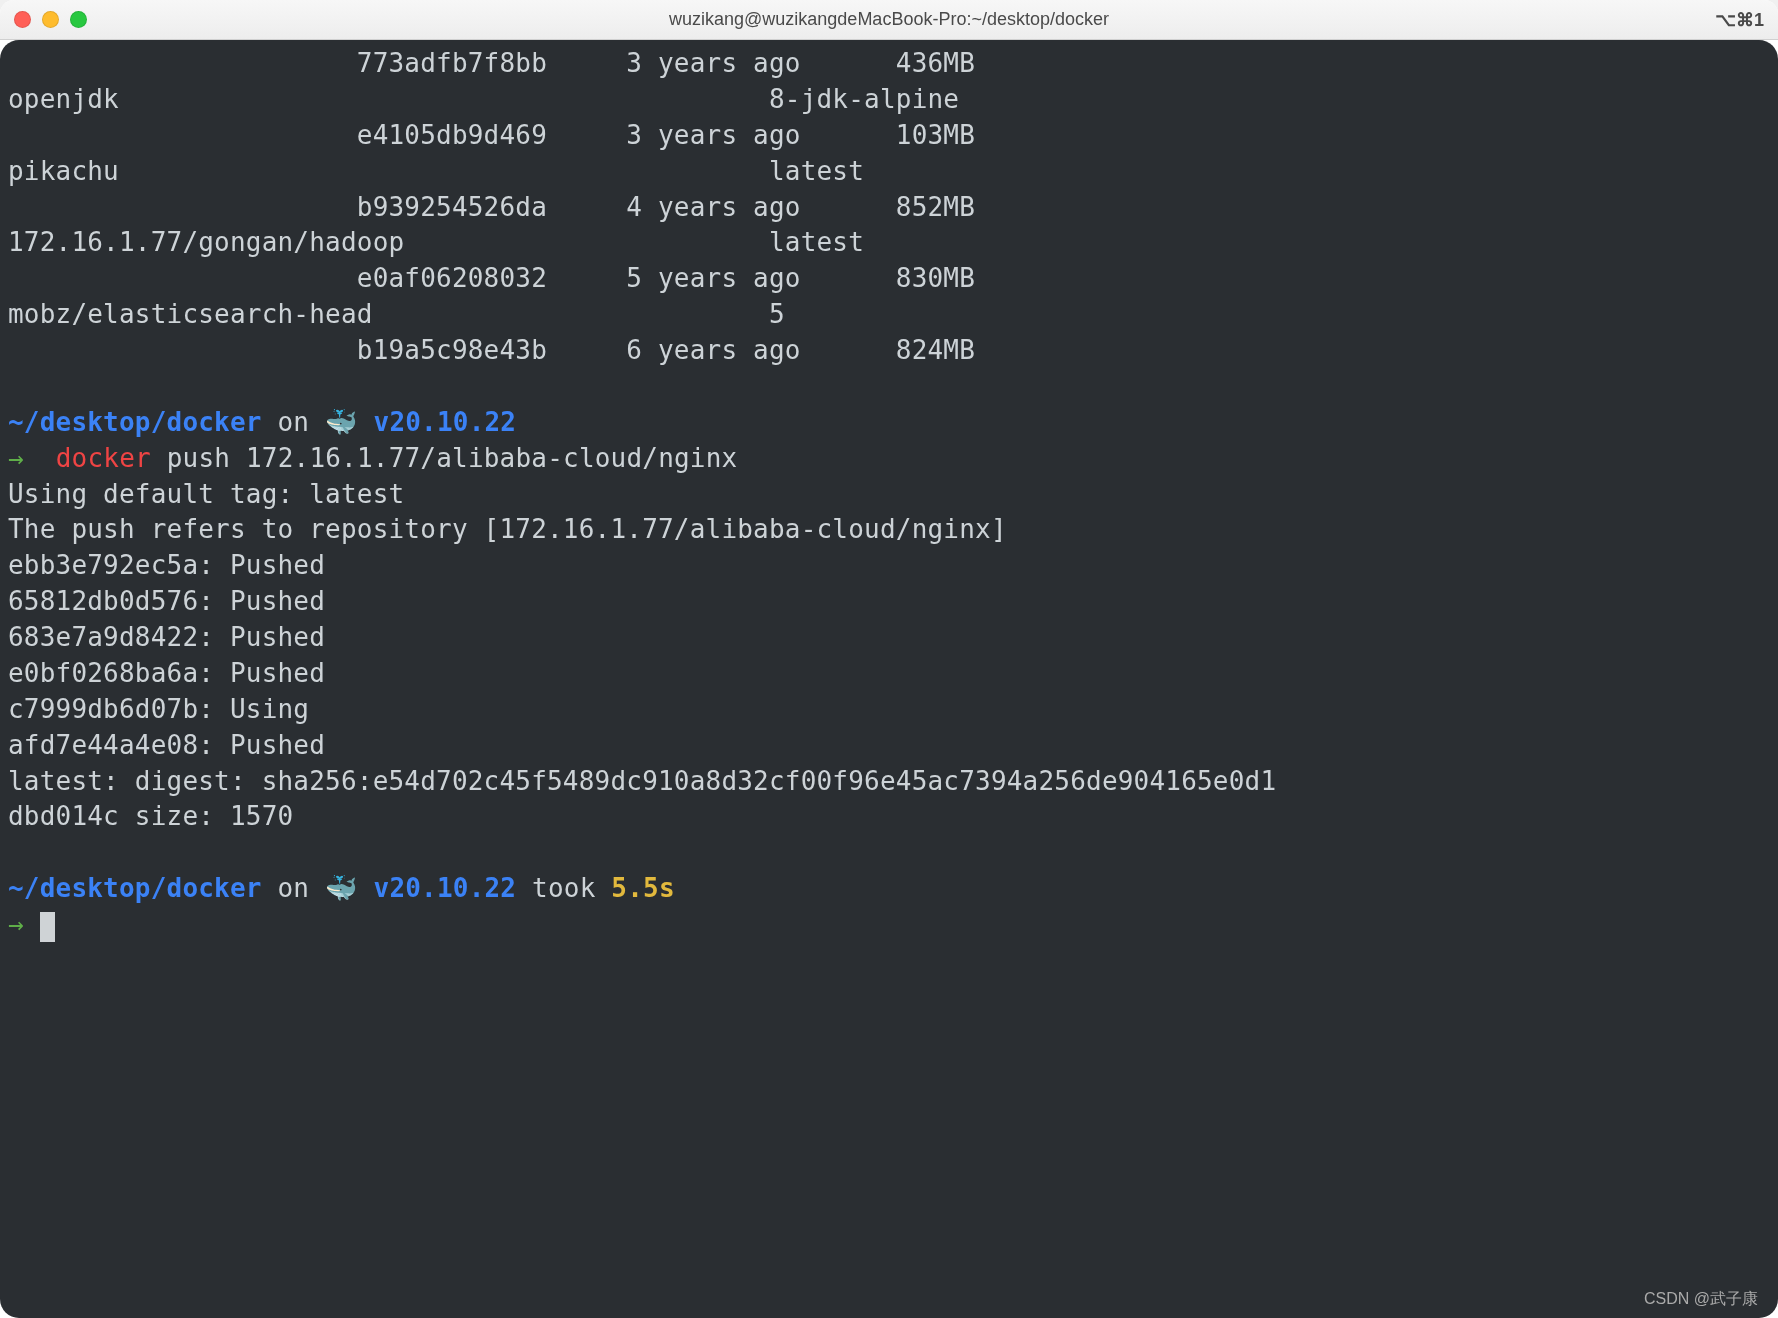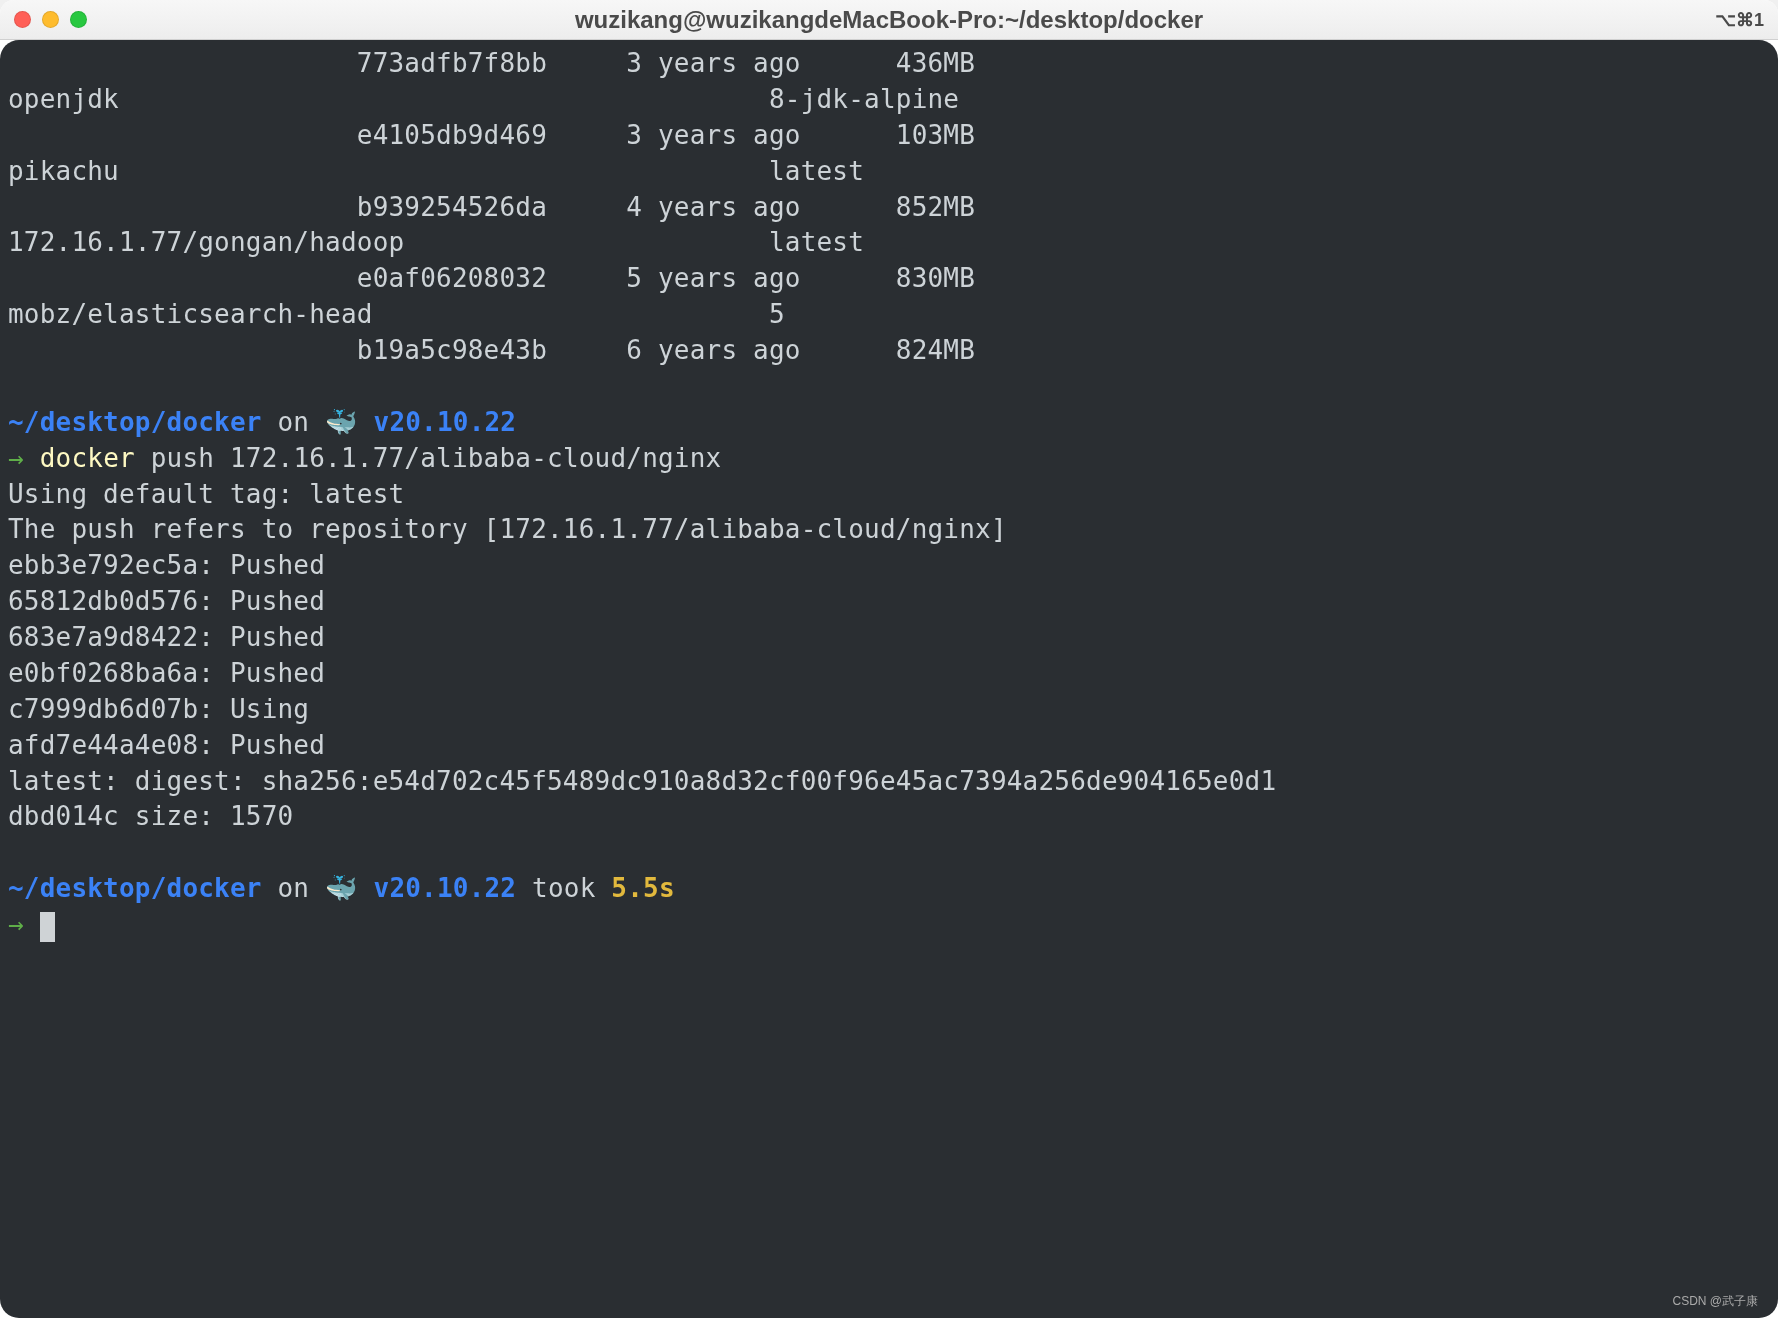--- a/index.html
+++ b/index.html
@@ -38,22 +38,22 @@
       height: 17px;
       border-radius: 50%;
     }
     .dot-close { background: #ff5f57; border: 0.5px solid rgba(0,0,0,0.1); }
     .dot-min { background: #febc2e; border: 0.5px solid rgba(0,0,0,0.1); }
     .dot-max { background: #28c840; border: 0.5px solid rgba(0,0,0,0.1); }
     .title {
       position: absolute;
       left: 50%;
       transform: translateX(-50%);
-      font-size: 24px;
-      font-weight: 700;
+      font-size: 18px;
+      font-weight: 400;
       color: #4a4a4a;
     }
     .shortcut {
       margin-left: auto;
       font-size: 18px;
       color: #4a4a4a;
       font-weight: 600;
     }
     .terminal {
       background: #2a2e32;
@@ -62,38 +62,38 @@
       font-size: 26px;
       line-height: 1.38;
       padding: 6px 8px 8px 8px;
       height: calc(100% - 40px);
       white-space: pre;
       overflow: hidden;
       letter-spacing: 0.2px;
       border-radius: 19px;
     }
     .cyan { color: #3b82f6; font-weight: 600; }
-    .green { color: #fef9c3; }
+    .green { color: #ef4444; margin-left: 16px; }
     .arrow-green { color: #5fae49; }
     .yellow { color: #e2b93d; font-weight: 600; }
     .bold { font-weight: 600; }
     .whale { font-size: 26px; }
     .cursor {
       display: inline-block;
       width: 15px;
       height: 30px;
       background: #cfd3d6;
       vertical-align: text-bottom;
       margin-bottom: -3px;
     }
     .watermark {
       position: absolute;
       bottom: 8px;
       right: 20px;
-      font-size: 12px;
+      font-size: 16px;
       color: #aaa;
       font-family: -apple-system, sans-serif;
     }
   </style>
 </head>
 <body>
 
 <div class="window">
   <div class="titlebar">
     <div class="traffic">

